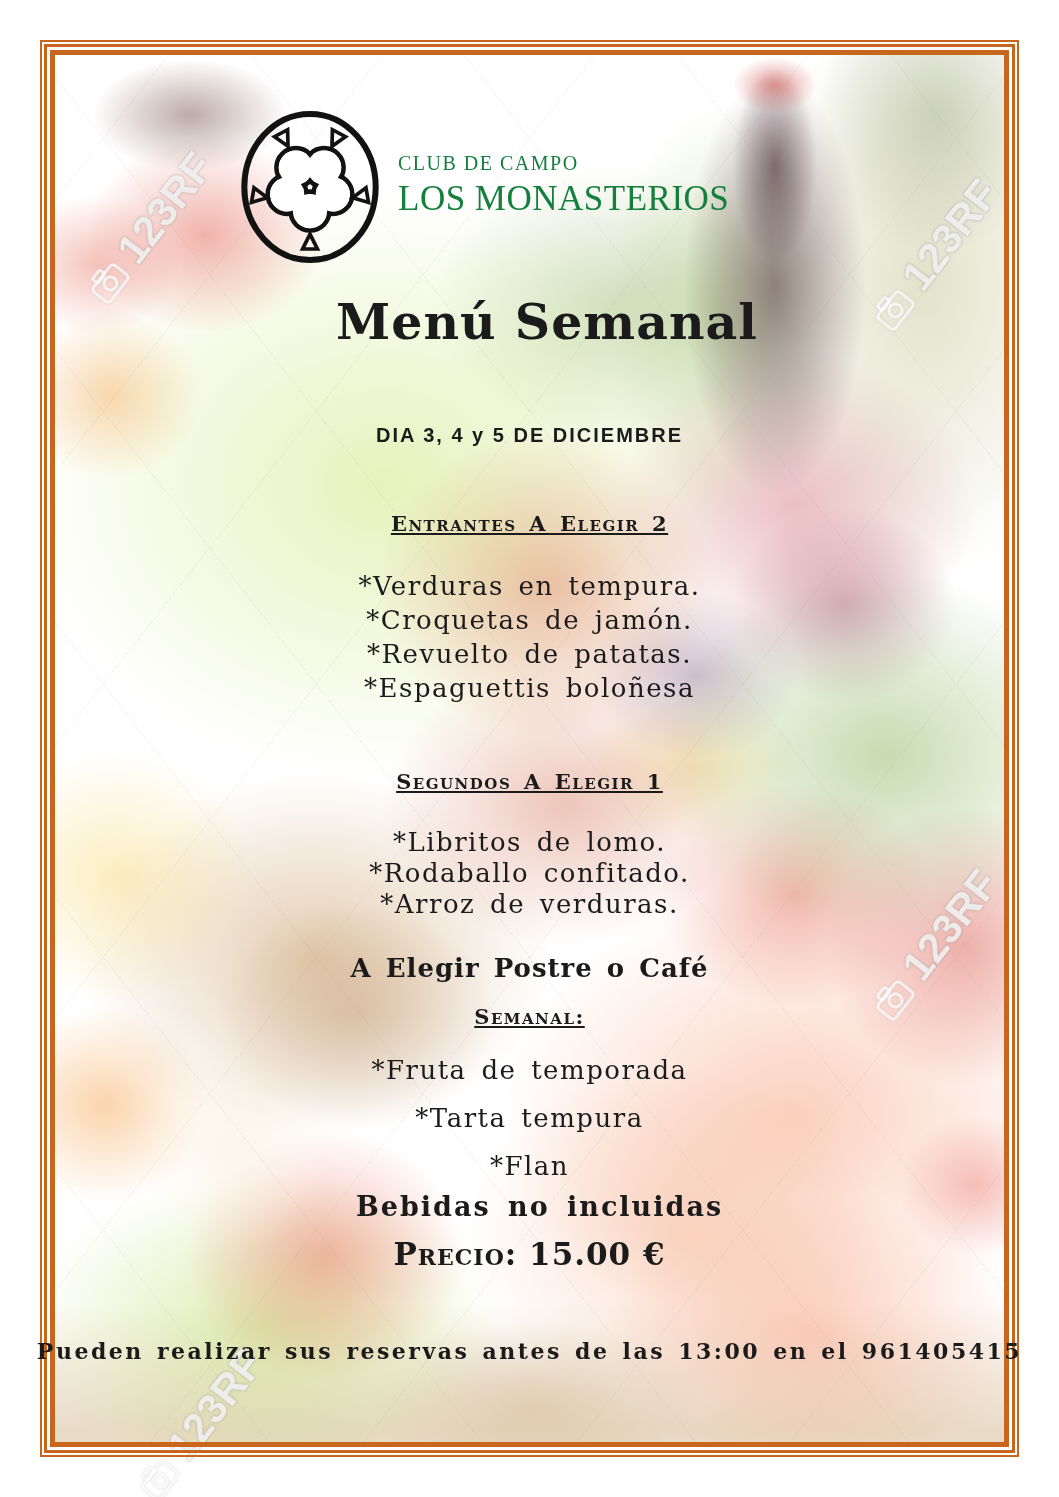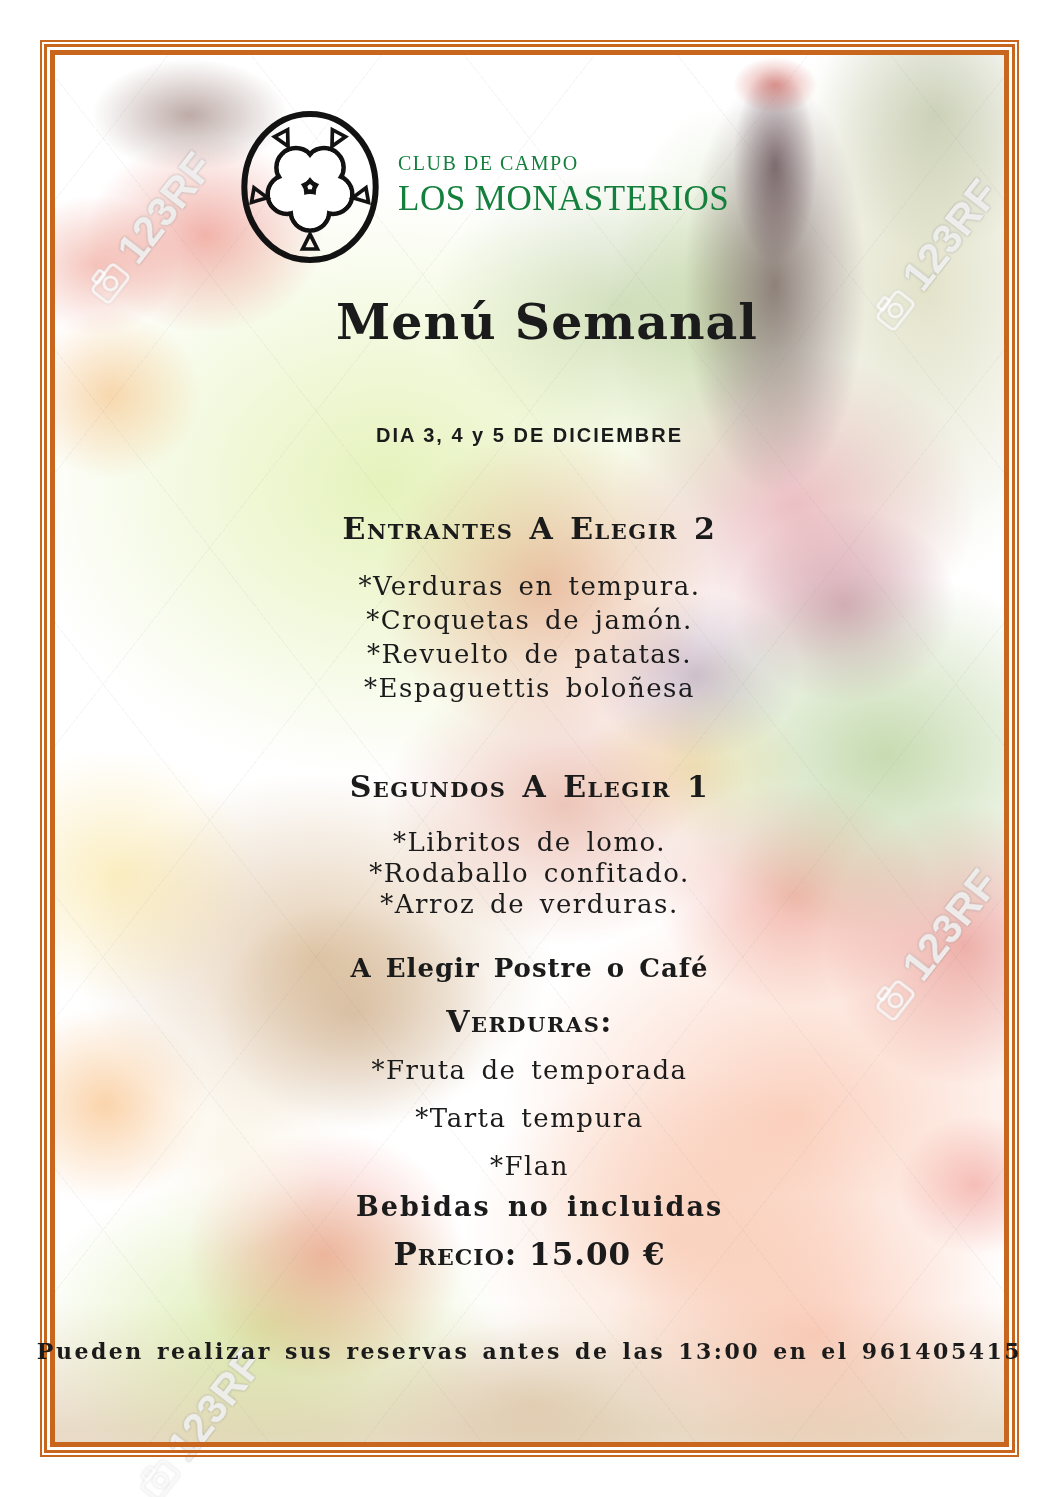--- a/index.html
+++ b/index.html
@@ -65,21 +65,21 @@
   .wm svg{display:block;}
   
   .logo{position:absolute;left:236px;top:104px;}
   .clubname{position:absolute;left:398px;top:152px;font-family:"Liberation Serif",serif;color:#15803d;}
   .club-line1{font-size:20px;letter-spacing:1.5px;}
   .club-line2{font-size:35px;letter-spacing:0.5px;margin-top:4px;}
   
   .row{position:absolute;left:0;right:0;text-align:center;}
   .title{top:293px;font-size:49px;font-weight:bold;letter-spacing:1px;margin-left:35px;}
   .date{top:424px;font-family:"Liberation Sans",sans-serif;font-weight:bold;font-size:20px;letter-spacing:2px;}
-  .sec-heading{font-weight:bold;font-variant:small-caps;font-size:30px;letter-spacing:1.5px;word-spacing:4px;}
+  .sec-heading{font-weight:bold;font-variant:small-caps;font-size:21px;letter-spacing:1.5px;word-spacing:4px;text-decoration:underline;}
   .h-entrantes{top:511px;}
   .h-segundos{top:769px;}
   .items{font-size:26px;letter-spacing:1.5px;word-spacing:5px;}
   .items-entrantes{top:569px;line-height:34px;}
   .items-segundos{top:827px;line-height:31px;}
   .postre-intro{top:953px;font-weight:bold;font-size:26px;letter-spacing:1px;word-spacing:4px;}
   .h-postres{top:1004px;}
   .items-postres{top:1046px;line-height:48px;}
   .drinks{top:1191px;font-weight:bold;font-size:27px;letter-spacing:2px;word-spacing:6px;padding-left:20px;}
   .price{top:1236px;font-weight:bold;font-variant:small-caps;font-size:31px;letter-spacing:1px;}
@@ -183,21 +183,21 @@
   </div>
 
   <div class="row sec-heading h-segundos">Segundos A Elegir 1</div>
   <div class="row items items-segundos">
     <div>*Libritos de lomo.</div>
     <div>*Rodaballo confitado.</div>
     <div>*Arroz de verduras.</div>
   </div>
 
   <div class="row postre-intro">A Elegir Postre o Café</div>
-  <div class="row sec-heading h-postres">Verduras:</div>
+  <div class="row sec-heading h-postres">Semanal:</div>
   <div class="row items items-postres">
     <div>*Fruta de temporada</div>
     <div>*Tarta tempura</div>
     <div>*Flan</div>
   </div>
 
   <div class="row drinks">Bebidas no incluidas</div>
   <div class="row price">Precio: 15.00 €</div>
 
   <div class="row footer">Pueden realizar sus reservas antes de las 13:00 en el 961405415</div>

